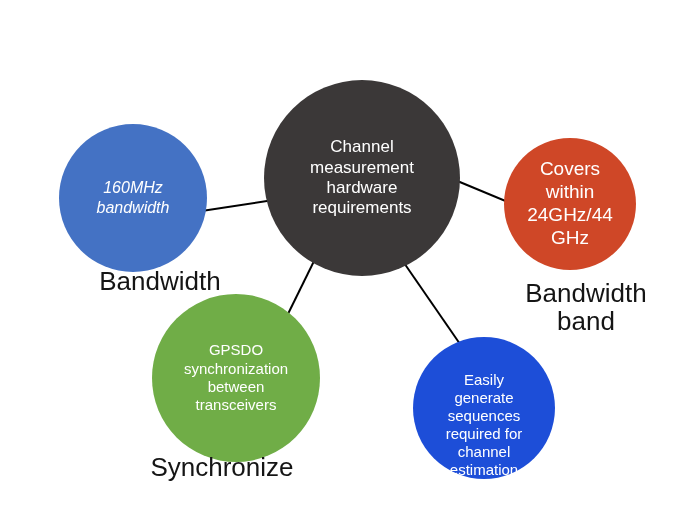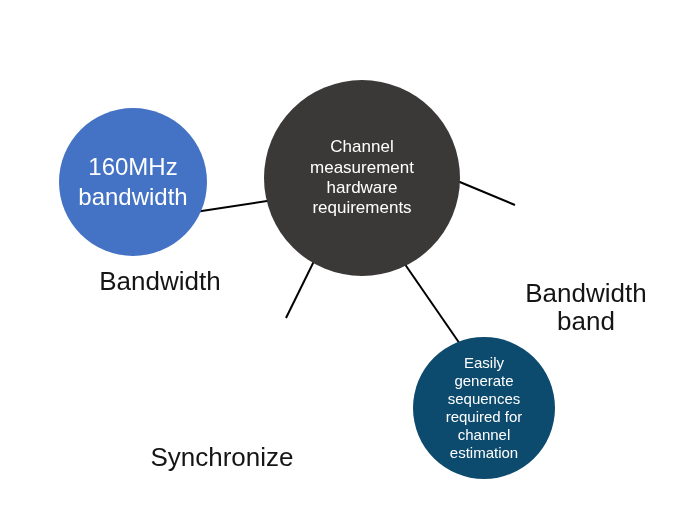--- a/index.html
+++ b/index.html
@@ -38,24 +38,25 @@
     white-space: pre-line;
     z-index: 2;
   }
   .bubble-center {
     left: 264px; top: 32px;
     width: 196px; height: 196px;
     font-size: 17px;
     line-height: 1.2;
   }
   .bubble-bandwidth {
-    left: 59px; top: 60px;
+    left: 59px; top: 76px;
     width: 148px; height: 148px;
-    font-size: 24px;
+    font-size: 16px;
     line-height: 1.25;
+    font-style: italic;
   }
   .bubble-frequency {
     left: 504px; top: 90px;
     width: 132px; height: 132px;
     font-size: 19px;
     line-height: 1.2;
   }
   .bubble-synchronize {
     left: 152px; top: 246px;
     width: 168px; height: 168px;
@@ -72,21 +73,21 @@
     position: absolute;
     color: #151515;
     font-size: 26px;
     line-height: 1.08;
     text-align: center;
     white-space: pre-line;
     z-index: 2;
   }
   .caption-bandwidth   { left: 60px;  top: 219px; width: 200px; }
   .caption-frequency   { left: 506px; top: 231px; width: 160px; }
-  .caption-synchronize { left: 122px; top: 395px; width: 200px; text-align: center; }
+  .caption-synchronize { left: 122px; top: 405px; width: 200px; text-align: center; }
   .caption-sequence    { left: 373px; top: 431px; width: 240px; }
 </style>
 </head>
 <body>
 
 <div class="canvas">
 
   <svg class="connectors" viewBox="0 0 678 523">
     <line x1="195" y1="164" x2="280" y2="151"></line>
     <line x1="455" y1="132" x2="515" y2="157"></line>
@@ -99,23 +100,35 @@
 measurement
 hardware
 requirements</span>
   </div>
 
   <div class="bubble bubble-bandwidth" style="background-color: rgb(68, 114, 196);">
     <span>160MHz
 bandwidth</span>
   </div>
 
+  <div class="bubble bubble-frequency" style="background-color: rgb(207, 71, 39);">
+    <span>Covers
+within
+24GHz/44
+GHz</span>
+  </div>
 
+  <div class="bubble bubble-synchronize" style="background-color: rgb(112, 173, 71);">
+    <span>GPSDO
+synchronization
+between
+transceivers</span>
+  </div>
 
-  <div class="bubble bubble-sequence" style="background-color: #0c4a6e;">
+  <div class="bubble bubble-sequence" style="background-color: #1d4ed8; align-items: flex-end;">
     <span>Easily
 generate
 sequences
 required for
 channel
 estimation</span>
   </div>
 
   <div class="caption caption-bandwidth">Bandwidth</div>
 

